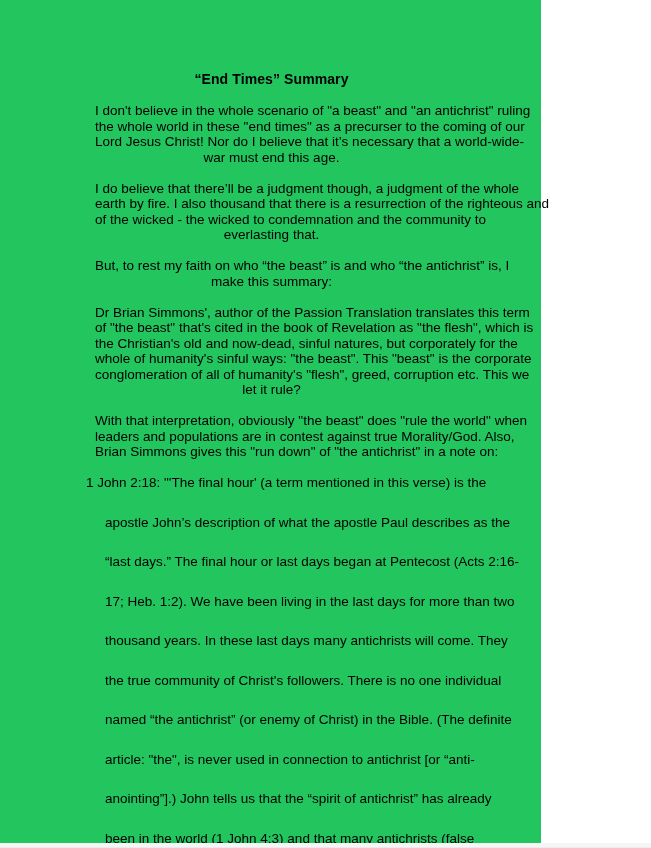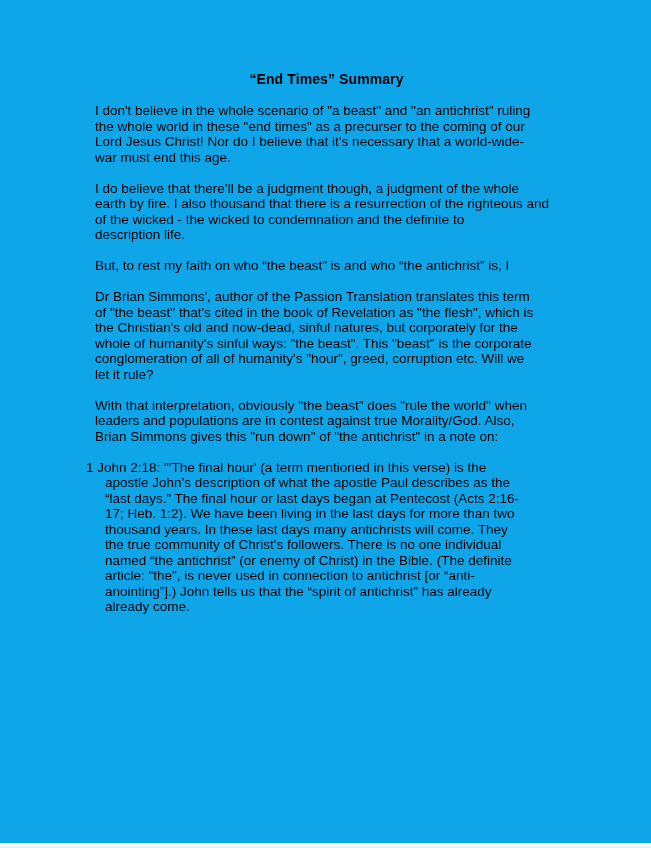--- a/index.html
+++ b/index.html
@@ -11,49 +11,51 @@
     width: 651px;
     height: 848px;
     position: relative;
     overflow: hidden;
     font-family: "Liberation Sans", "DejaVu Sans", sans-serif;
     color: #000000;
     -webkit-font-smoothing: antialiased;
   }
   .page {
     box-sizing: border-box;
-    width: 651px;
+    width: 541px;
     height: 848px;
     padding: 71px 93px 0 95px;
-    background: #0ea5e9;
+    background: #22c55e;
   }
   .doc-title {
     font-size: 14px;
     line-height: 16px;
     font-weight: bold;
     text-align: center;
     margin: 0 0 16px 0;
     letter-spacing: 0.1px;
   }
   .para {
     margin: 15.5px 0 0 0;
     font-size: 13.5px;
     line-height: 15.5px;
+    text-align: center;
   }
   .line {
     white-space: nowrap;
   }
   .b {
     font-weight: normal;
   }
   .para-hanging {
     margin-left: -9px;
   }
   .para-hanging .line:not(:first-child) {
     padding-left: 19px;
+    margin-top: 24px;
   }
   .bottom-edge {
     position: absolute;
     left: 0;
     right: 0;
     bottom: 0;
     height: 5px;
     background: #f6f6f6;
     border-bottom: 1px solid #ececec;
     box-sizing: border-box;
@@ -67,47 +69,49 @@
   <div>
       <div class="para">
         <div class="line"><span>I don't believe in the whole scenario of "a beast" and "an antichrist" ruling</span></div>
         <div class="line"><span>the whole world in these "end times" as a precurser to the coming of our</span></div>
         <div class="line"><span>Lord Jesus Christ! Nor do I believe that it’s necessary that a world-wide-</span></div>
         <div class="line"><span>war must end this age.</span></div>
       </div>
       <div class="para">
         <div class="line"><span>I do believe that there’ll be a judgment though, a judgment of the whole</span></div>
         <div class="line"><span>earth by fire. I also thousand that there is a resurrection of the righteous and</span></div>
-        <div class="line"><span>of the wicked - the wicked to condemnation and the definite to</span></div>
-        <div class="line"><span>description life.</span></div>
+        <div class="line"><span>of the wicked - the wicked to condemnation and the community to</span></div>
+        <div class="line"><span>everlasting that.</span></div>
       </div>
       <div class="para">
         <div class="line"><span>But, to rest my faith on who “</span><span class="b">the beast</span><span>” is and who “</span><span class="b">the antichrist</span><span>” is, I</span></div>
+        <div class="line"><span>make this summary:</span></div>
       </div>
       <div class="para">
         <div class="line"><span>Dr Brian Simmons', author of the Passion Translation translates this term</span></div>
         <div class="line"><span>of "the beast" that's cited in the book of Revelation as "the flesh", which is</span></div>
         <div class="line"><span>the Christian's old and now-dead, sinful natures, but corporately for the</span></div>
         <div class="line"><span>whole of humanity's sinful ways: "the beast". This "beast" is the corporate</span></div>
-        <div class="line"><span>conglomeration of all of humanity's "hour", greed, corruption etc. Will we</span></div>
+        <div class="line"><span>conglomeration of all of humanity's "flesh", greed, corruption etc. This we</span></div>
         <div class="line"><span>let it rule?</span></div>
       </div>
       <div class="para">
         <div class="line"><span>With that interpretation, obviously "the beast" does "rule the world" when</span></div>
         <div class="line"><span>leaders and populations are in contest against true Morality/God. Also,</span></div>
         <div class="line"><span>Brian Simmons gives this "run down" of </span><span class="b">"the antichrist"</span><span> in a note on:</span></div>
       </div>
       <div class="para para-hanging">
         <div class="line"><span class="b">1 John 2:18</span><span>: "'The final hour' (a term mentioned in this verse) is the</span></div>
         <div class="line"><span>apostle John’s description of what the apostle Paul describes as the</span></div>
         <div class="line"><span>“last days.” The final hour or last days began at Pentecost (Acts 2:16-</span></div>
         <div class="line"><span>17; Heb. 1:2). We have been living in the last days for more than two</span></div>
         <div class="line"><span>thousand years. In these last days many antichrists will come. They</span></div>
         <div class="line"><span>the true community of Christ's followers. There is no one individual</span></div>
         <div class="line"><span>named “the antichrist” (or enemy of Christ) in the Bible. (The definite</span></div>
         <div class="line"><span>article: "the", is never used in connection to antichrist [or “anti-</span></div>
         <div class="line"><span>anointing”].) John tells us that the “spirit of antichrist” has already</span></div>
+        <div class="line"><span>been in the world (1 John 4:3) and that many antichrists (false</span></div>
         <div class="line"><span>already come.</span></div>
       </div>
     </div>
 </div>
 
 <div class="bottom-edge"></div>
 
 </body></html>

